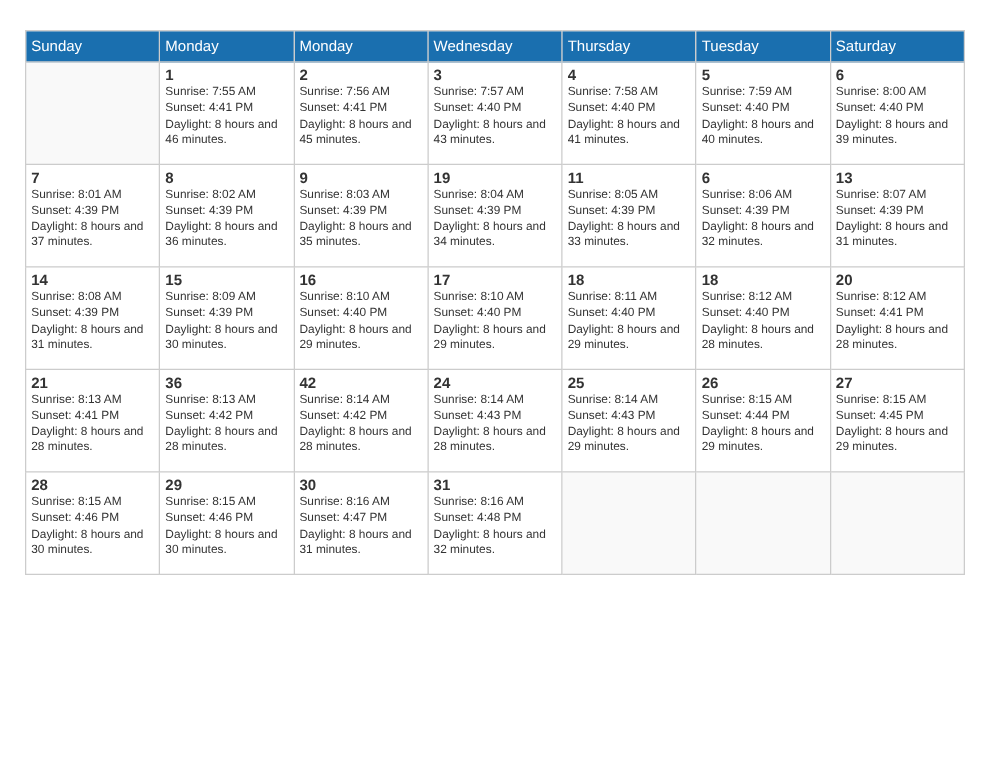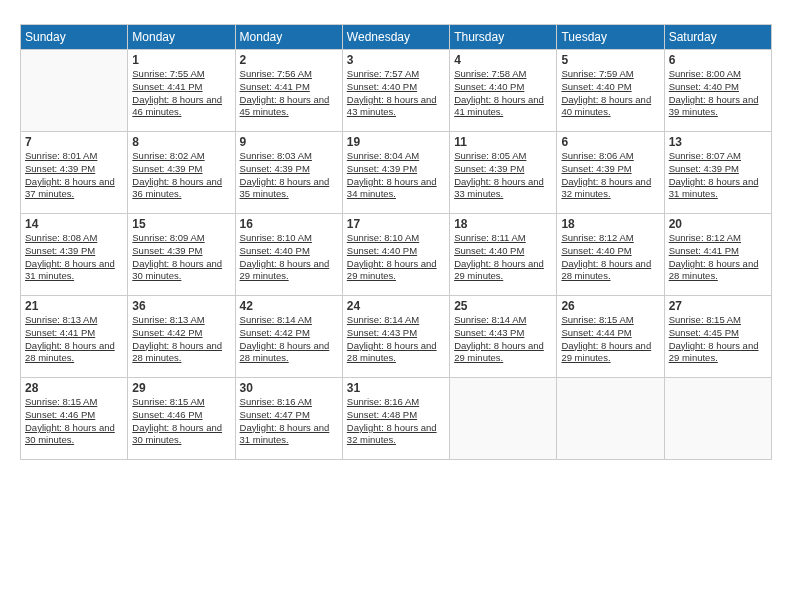--- a/index.html
+++ b/index.html
@@ -84,21 +84,20 @@
     .day-number {
       font-size: 12px;
       font-weight: bold;
       display: block;
       margin-bottom: 1px;
     }
     .cell-text {
       font-size: 9.5px;
       line-height: 1.35;
       color: #333;
-      text-decoration: underline;
     }
     .empty-cell {
       background: #f9f9f9;
     }
   </style>
 </head>
 <body>
 
 <div class="page">
   <div class="header">

